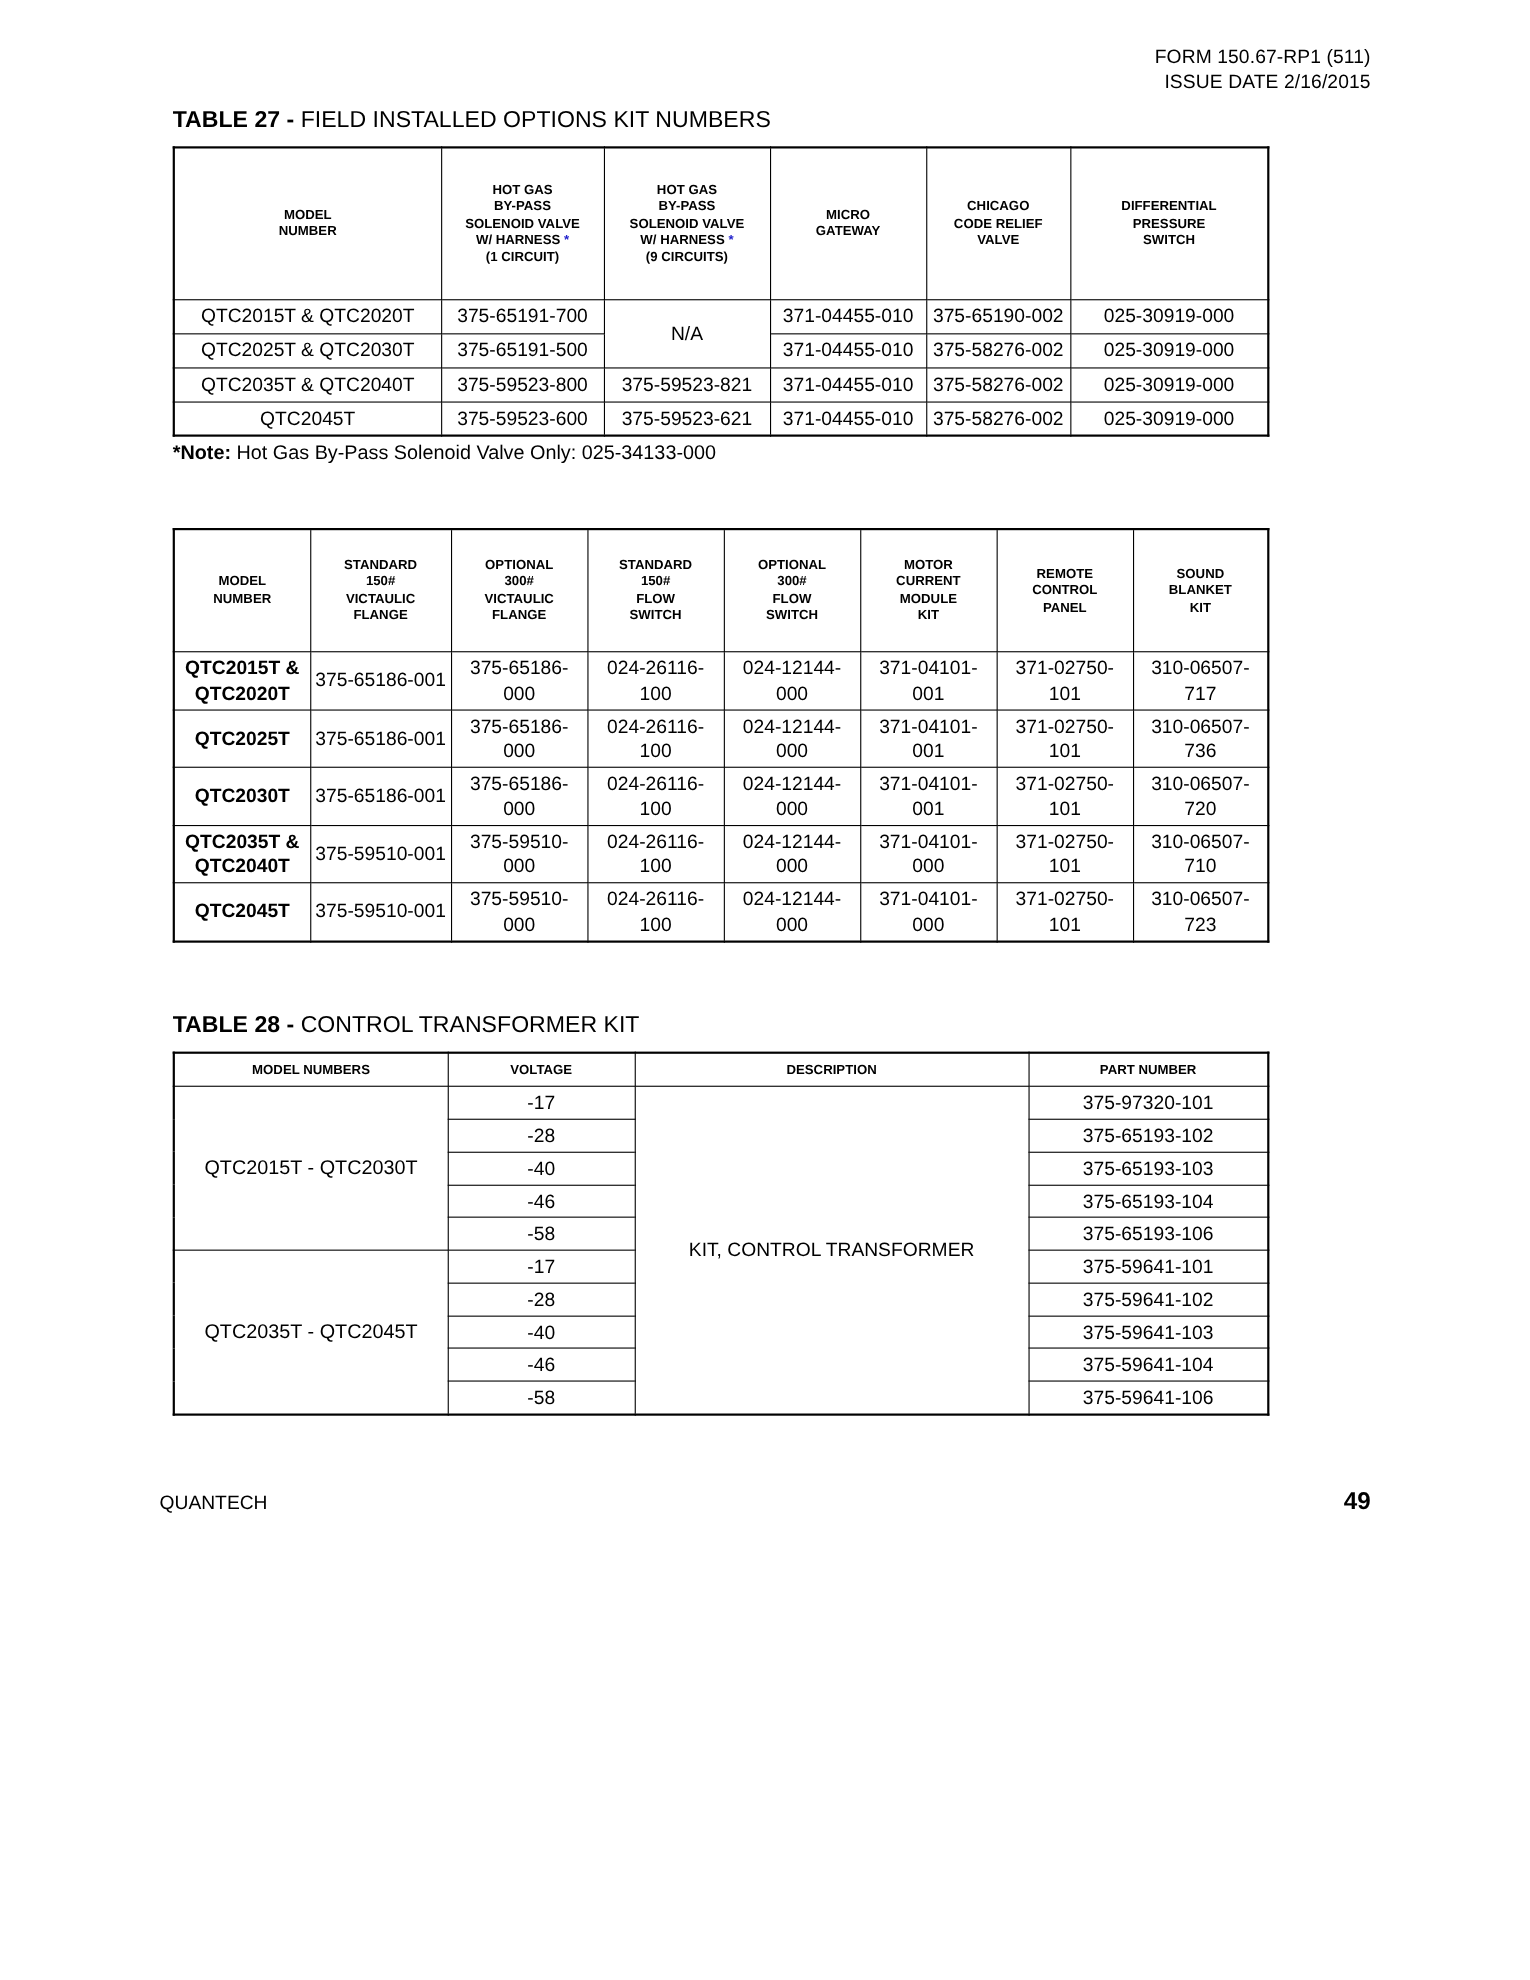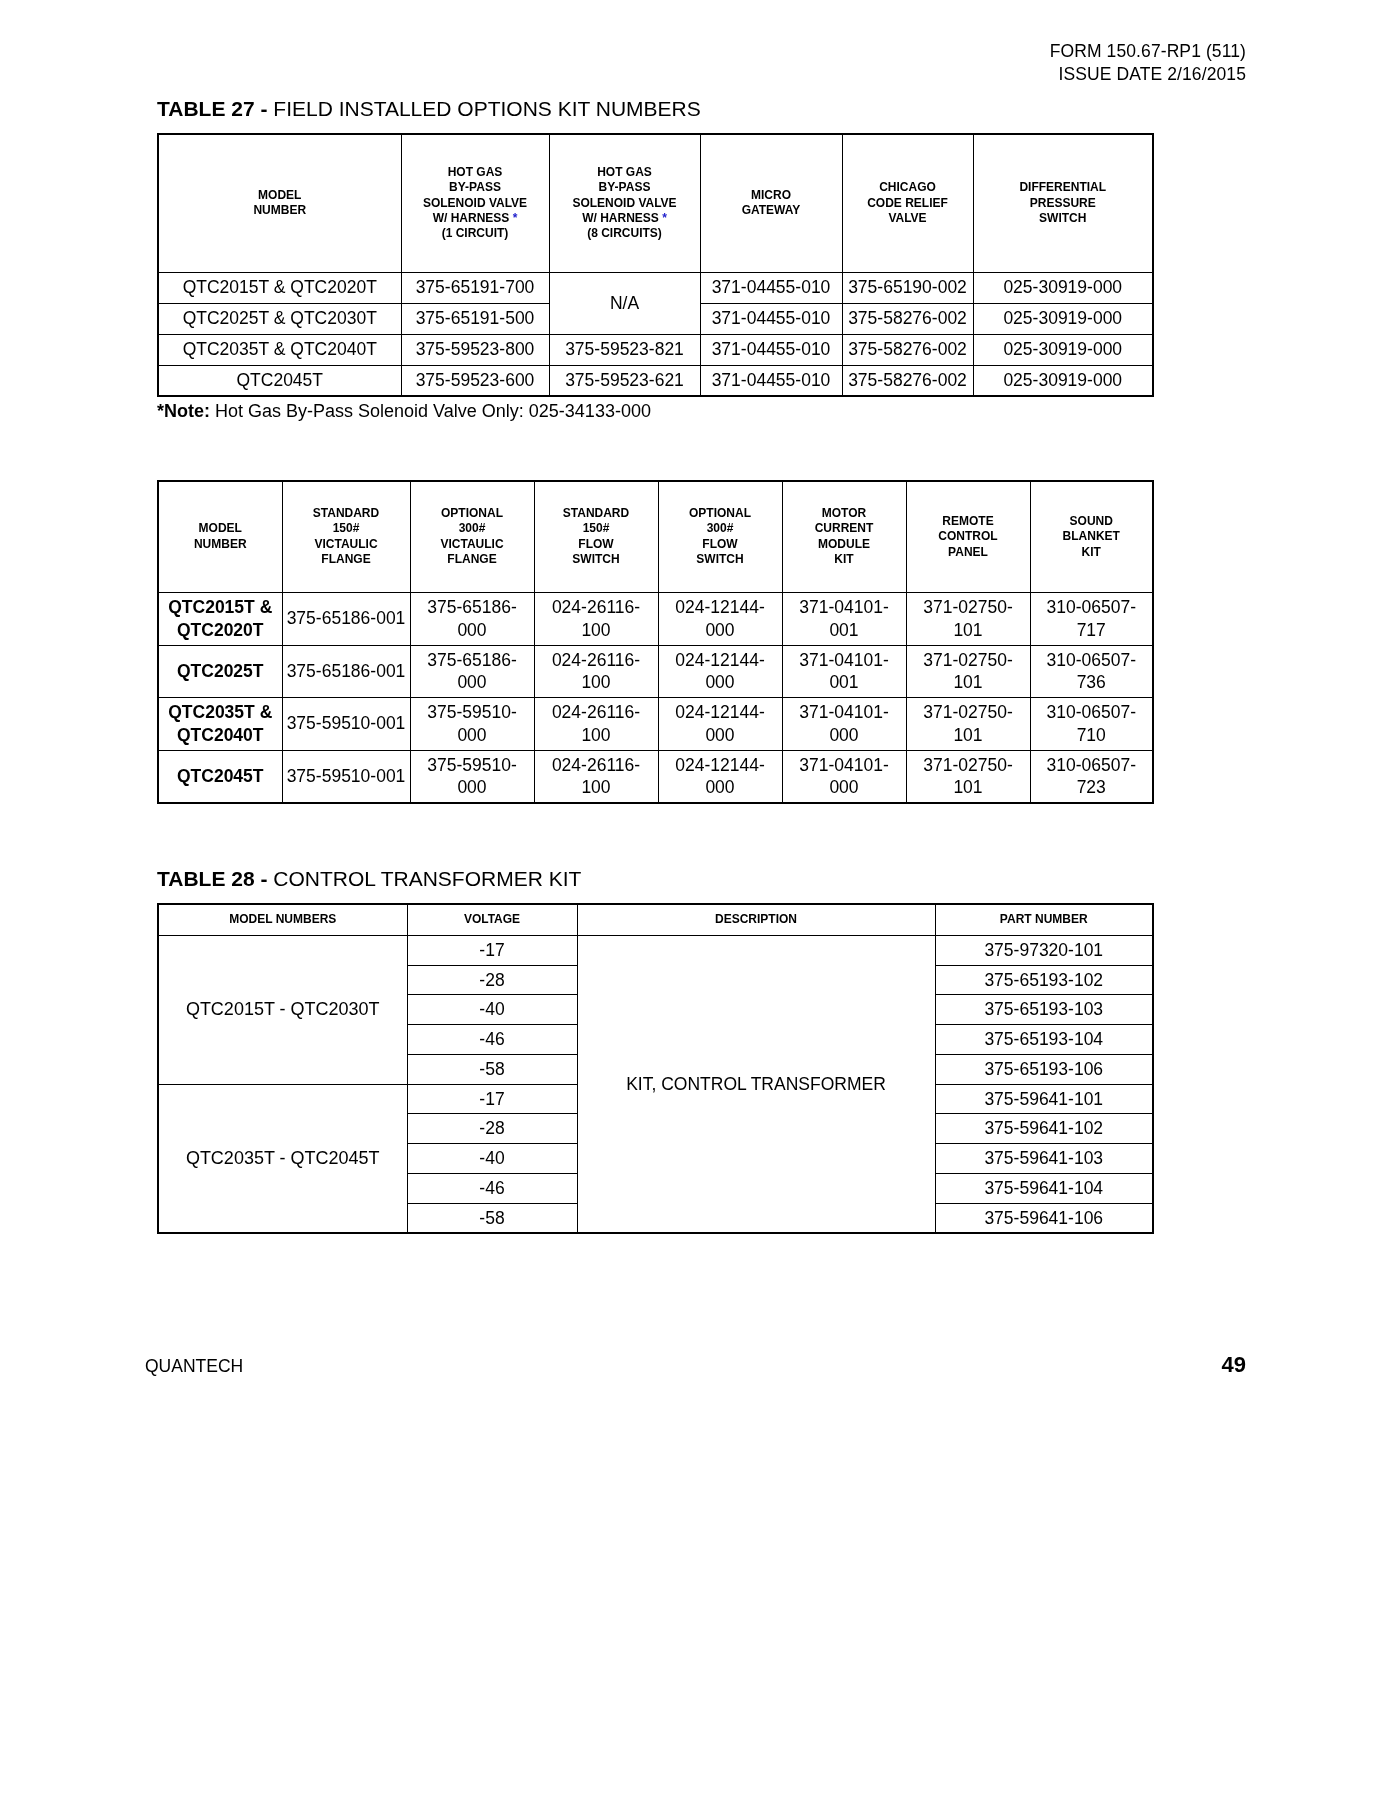--- a/index.html
+++ b/index.html
@@ -145,21 +145,21 @@
             <div>BY-PASS</div>
             <div>SOLENOID VALVE</div>
             <div><span>W/ HARNESS</span> <span class="ast">*</span></div>
             <div>(1 CIRCUIT)</div>
           </th>
           <th>
             <div>HOT GAS</div>
             <div>BY-PASS</div>
             <div>SOLENOID VALVE</div>
             <div><span>W/ HARNESS</span> <span class="ast">*</span></div>
-            <div>(8 CIRCUITS)</div>
+            <div>(9 CIRCUITS)</div>
           </th>
           <th>
             <div>MICRO</div>
             <div>GATEWAY</div>
           </th>
           <th>
             <div>CHICAGO</div>
             <div>CODE RELIEF</div>
             <div>VALVE</div>
           </th>
@@ -289,20 +289,30 @@
           <td class="model">QTC2025T</td>
           <td>375-65186-001</td>
           <td>375-65186-000</td>
           <td>024-26116-100</td>
           <td>024-12144-000</td>
           <td>371-04101-001</td>
           <td>371-02750-101</td>
           <td>310-06507-736</td>
         </tr>
         <tr>
+          <td class="model">QTC2030T</td>
+          <td>375-65186-001</td>
+          <td>375-65186-000</td>
+          <td>024-26116-100</td>
+          <td>024-12144-000</td>
+          <td>371-04101-001</td>
+          <td>371-02750-101</td>
+          <td>310-06507-720</td>
+        </tr>
+        <tr>
           <td class="model">
             <div>QTC2035T &amp;</div>
             <div>QTC2040T</div>
           </td>
           <td>375-59510-001</td>
           <td>375-59510-000</td>
           <td>024-26116-100</td>
           <td>024-12144-000</td>
           <td>371-04101-000</td>
           <td>371-02750-101</td>

